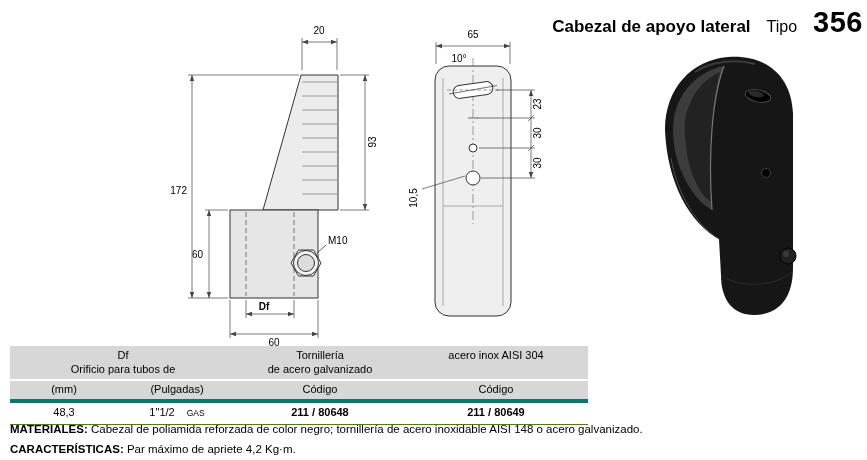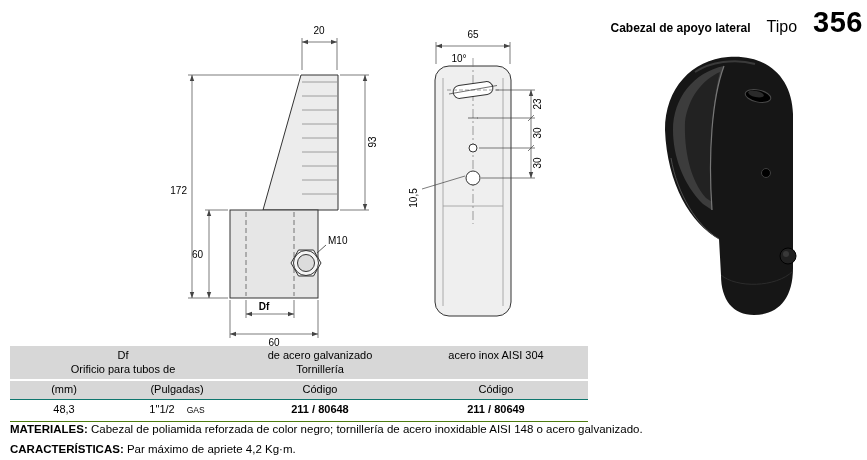--- a/index.html
+++ b/index.html
@@ -1,35 +1,35 @@
 <!DOCTYPE html>
 <html><head>
 <meta charset="utf-8">
 <style>
   html,body{margin:0;padding:0;background:#fff;}
   .page{position:relative;width:867px;height:460px;background:#ffffff;
         font-family:"Liberation Sans",sans-serif;color:#000;overflow:hidden;}
 
   
   .title-row{position:absolute;top:6px;right:4px;display:flex;align-items:baseline;gap:16px;}
-  .doc-title{font-size:12px;font-weight:bold;}
+  .doc-title{font-size:17px;font-weight:bold;}
   .tipo-label{font-size:16px;}
   .tipo-number{font-size:29px;font-weight:bold;letter-spacing:.5px;}
 
   
   svg{position:absolute;}
   svg text{font-family:"Liberation Sans",sans-serif;font-size:10px;fill:#000;}
   .dimline{stroke:#444;stroke-width:.7;fill:none;}
   .edge{stroke:#333;stroke-width:1;}
 
   
   .tbl{position:absolute;left:10px;top:346px;width:578px;font-size:11px;text-align:center;line-height:1.25;}
   .grid{display:grid;grid-template-columns:108px 118px 168px 184px;}
   .thead{background:#d7d7d7;padding:3px 0 2px;border-bottom:2px solid #fff;}
-  .subhead{background:#d7d7d7;padding:2px 0 3px;border-bottom:1px solid #0f766e;}
+  .subhead{background:#d7d7d7;padding:2px 0 3px;border-bottom:4px solid #0f766e;}
   .trow{padding:3px 0 4px;border-bottom:1px solid #4d7c0f;background:#fff;}
   .span2{grid-column:1/3;}
   .code{font-weight:bold;}
   .gas{font-size:8.5px;margin-left:12px;}
 
   
   .note{position:absolute;left:10px;font-size:11.5px;}
   .note-materials{top:423px;}
   .note-characteristics{top:443px;}
   .note b{font-weight:bold;}
@@ -182,22 +182,22 @@
     </g>
   </svg>
 
   <div class="tbl">
     <div class="thead grid">
       <div class="span2">
         <div>Df</div>
         <div>Orificio para tubos de</div>
       </div>
       <div>
+        <div>Tornillería</div>
         <div>de acero galvanizado</div>
-        <div>Tornillería</div>
       </div>
       <div>
         <div>acero inox AISI 304</div>
       </div>
     </div>
     <div class="subhead grid">
       <div>(mm)</div>
       <div>(Pulgadas)</div>
       <div>Código</div>
       <div>Código</div>

